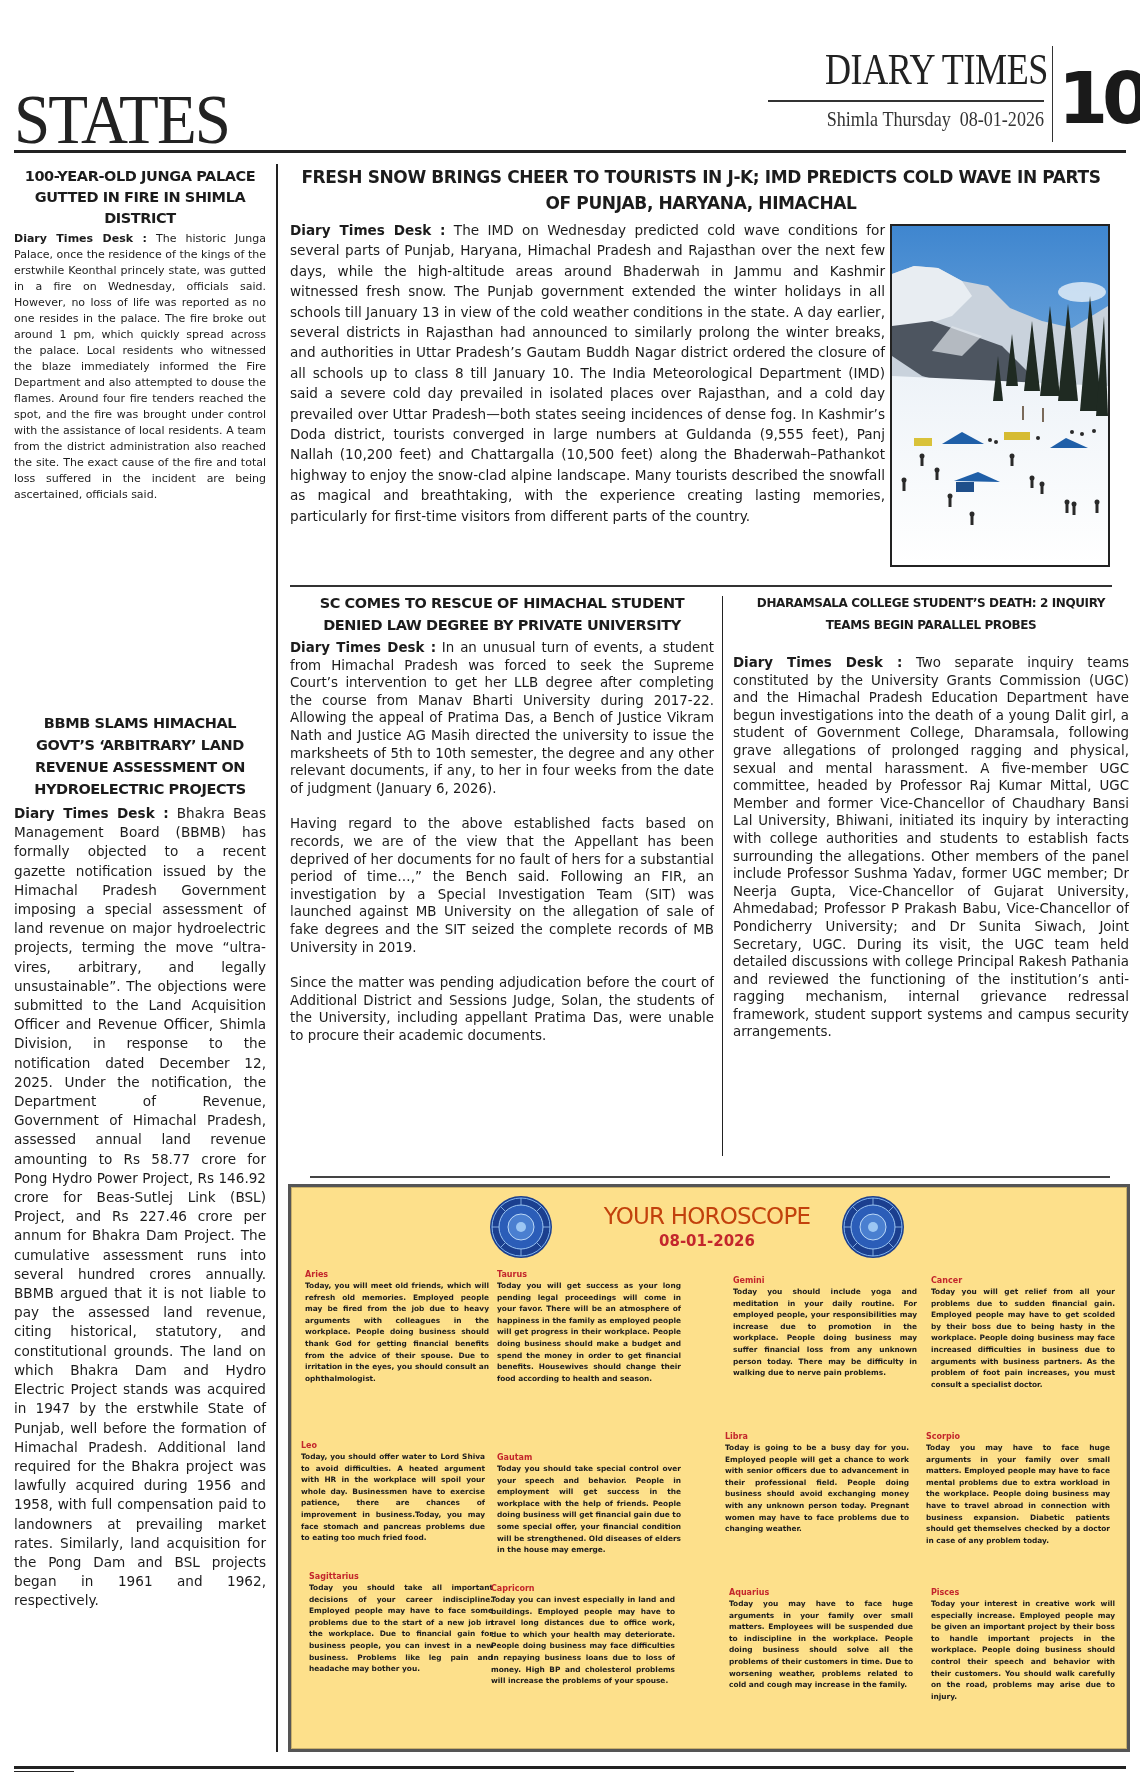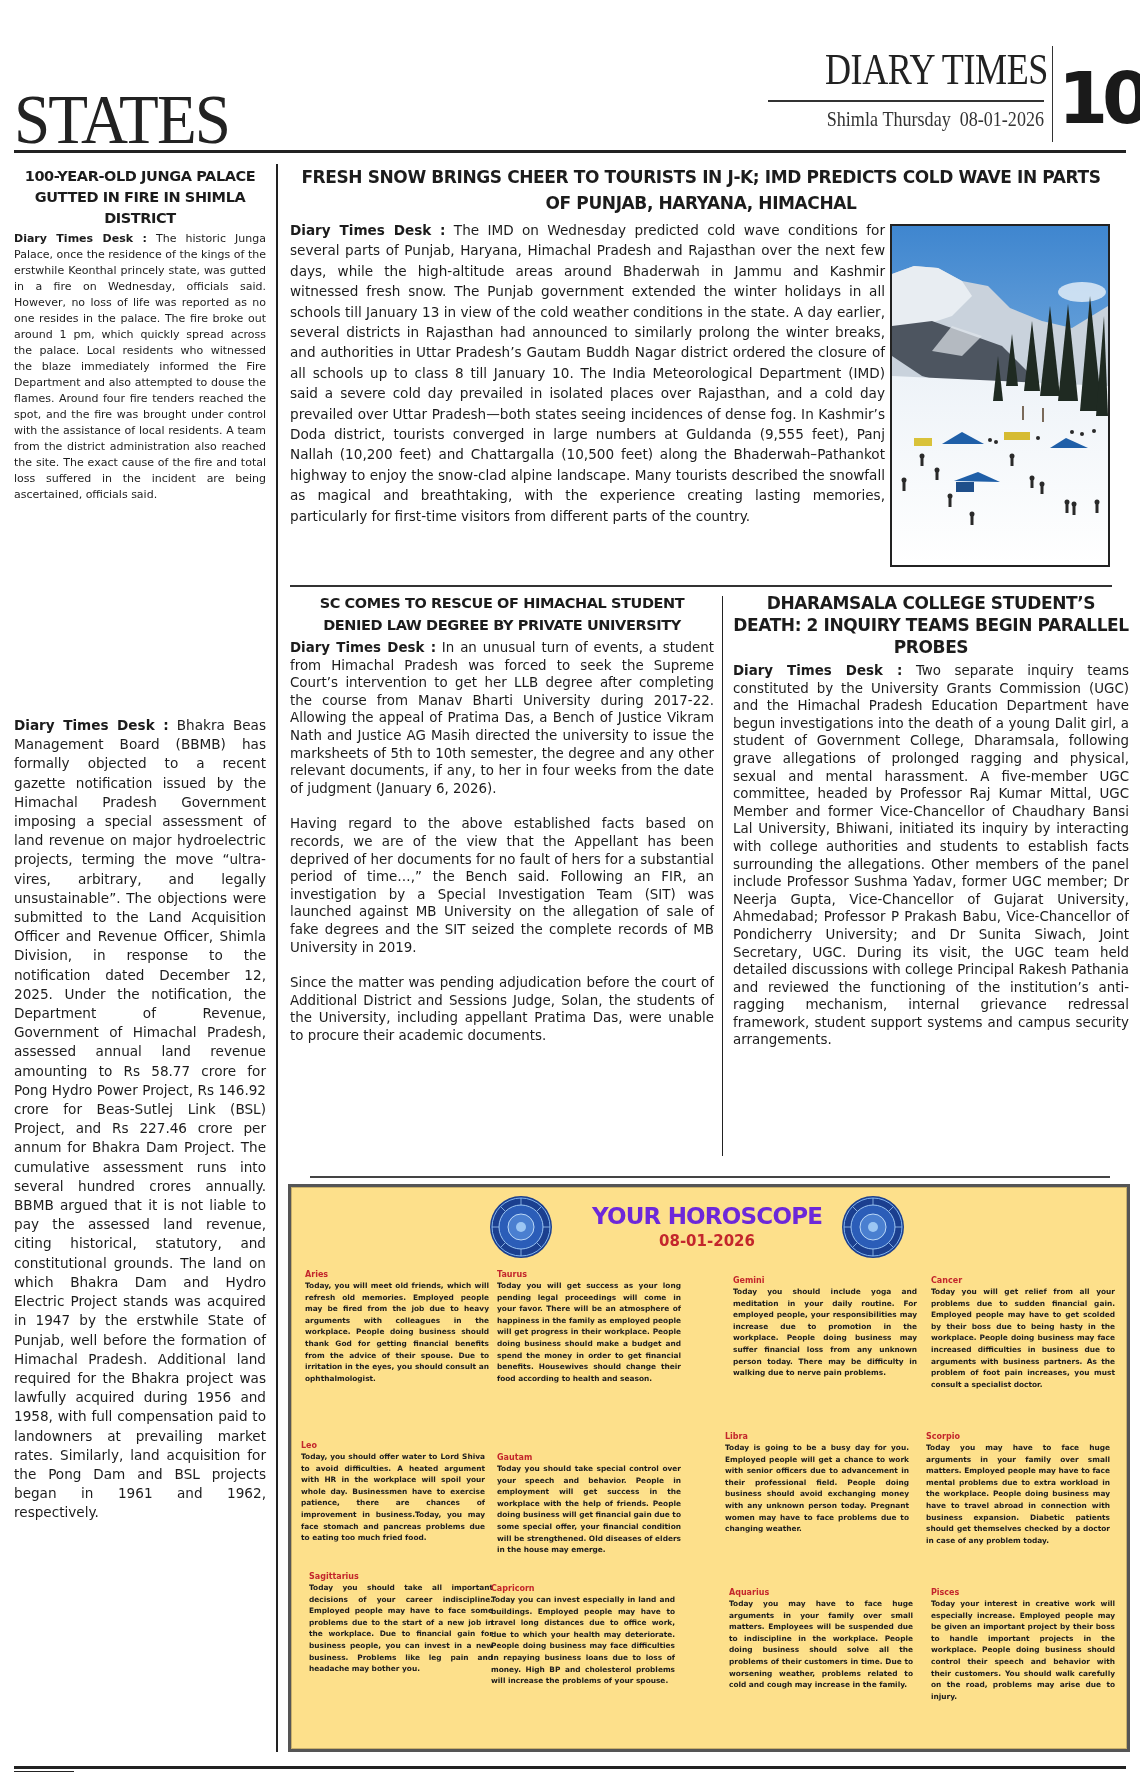--- a/index.html
+++ b/index.html
@@ -39,28 +39,28 @@
   .snow-body .body-text { width: 595px; font-size: 13.6px; line-height: 20.4px; }
   .snow-photo { position: absolute; left: 600px; top: 4px; width: 220px; height: 343px; border: 2px solid #222; overflow: hidden; }
 
   .mid-rule { position: absolute; left: 290px; top: 585px; width: 822px; height: 2px; background: #333; }
 
   #art-sc { left: 290px; top: 592px; width: 424px; }
   #art-sc .headline { font-size: 14.5px; line-height: 22px; }
   #art-sc .body-text { font-size: 13.4px; line-height: 17.6px; margin-top: 3px; }
 
   #art-dsc { left: 733px; top: 592px; width: 396px; }
-  #art-dsc .headline { font-size: 17px; line-height: 22px; }
-  #art-dsc .body-text { font-size: 13.4px; line-height: 17.6px; margin-top: 4px; }
+  #art-dsc .headline { font-size: 12px; line-height: 22px; }
+  #art-dsc .body-text { font-size: 13.4px; line-height: 17.6px; margin-top: 18px; }
 
   .bottom-mid-rule { position: absolute; left: 310px; top: 1176px; width: 800px; height: 2px; background: #444; }
 
   
   .horoscope { position: absolute; left: 288px; top: 1184px; width: 842px; height: 568px; background: #fde08b; border: 3px solid #555; box-shadow: inset 0 0 0 1px #c9b06b; }
-  .horo-title { position: absolute; left: 286px; top: 14px; width: 260px; text-align: center; font-weight: bold; font-size: 23px; line-height: 30px; color: #6d28d9; letter-spacing: -0.8px; }
+  .horo-title { position: absolute; left: 286px; top: 14px; width: 260px; text-align: center; font-weight: normal; font-size: 23px; line-height: 30px; color: #c2410c; letter-spacing: -0.8px; }
   .horo-date { position: absolute; left: 286px; top: 44px; width: 260px; text-align: center; font-weight: bold; font-size: 15px; line-height: 20px; color: #c3262c; }
   .zodiac-wheel { position: absolute; width: 64px; height: 64px; }
   .zw-left { left: 198px; top: 8px; }
   .zw-right { left: 550px; top: 8px; }
 
   .sign { position: absolute; width: 184px; }
   .sign-name { font-weight: bold; font-size: 8px; line-height: 11px; color: #c3262c; }
   .sign-text { font-weight: bold; font-size: 7.4px; line-height: 11.6px; text-align: justify; color: #1c1c1c; }
 
   .final-rule { position: absolute; left: 14px; top: 1766px; width: 1112px; height: 3px; background: #222; }
@@ -81,20 +81,21 @@
 
 <div class="vrule" style="left:276px; top:164px; height:1588px;"></div>
 <div class="vrule" style="left:722px; top:596px; height:560px; width:1px;"></div>
 
 <article class="article" id="art-junga">
   <h2 class="headline">100-YEAR-OLD JUNGA PALACE GUTTED IN FIRE IN SHIMLA DISTRICT</h2>
   <div class="body-text"><span class="byline">Diary Times Desk :</span><span> The historic Junga Palace, once the residence of the kings of the erstwhile Keonthal princely state, was gutted in a fire on Wednesday, officials said. However, no loss of life was reported as no one resides in the palace. The fire broke out around 1 pm, which quickly spread across the palace. Local residents who witnessed the blaze immediately informed the Fire Department and also attempted to douse the flames. Around four fire tenders reached the spot, and the fire was brought under control with the assistance of local residents. A team from the district administration also reached the site. The exact cause of the fire and total loss suffered in the incident are being ascertained, officials said.</span></div>
 </article>
 
 <article class="article" id="art-bbmb">
+  <h2 class="headline">BBMB SLAMS HIMACHAL GOVT’S ‘ARBITRARY’ LAND REVENUE ASSESSMENT ON HYDROELECTRIC PROJECTS</h2>
   <div class="body-text"><span class="byline">Diary Times Desk :</span><span> Bhakra Beas Management Board (BBMB) has formally objected to a recent gazette notification issued by the Himachal Pradesh Government imposing a special assessment of land revenue on major hydroelectric projects, terming the move “ultra-vires, arbitrary, and legally unsustainable”. The objections were submitted to the Land Acquisition Officer and Revenue Officer, Shimla Division, in response to the notification dated December 12, 2025. Under the notification, the Department of Revenue, Government of Himachal Pradesh, assessed annual land revenue amounting to Rs 58.77 crore for Pong Hydro Power Project, Rs 146.92 crore for Beas-Sutlej Link (BSL) Project, and Rs 227.46 crore per annum for Bhakra Dam Project. The cumulative assessment runs into several hundred crores annually. BBMB argued that it is not liable to pay the assessed land revenue, citing historical, statutory, and constitutional grounds. The land on which Bhakra Dam and Hydro Electric Project stands was acquired in 1947 by the erstwhile State of Punjab, well before the formation of Himachal Pradesh. Additional land required for the Bhakra project was lawfully acquired during 1956 and 1958, with full compensation paid to landowners at prevailing market rates. Similarly, land acquisition for the Pong Dam and BSL projects began in 1961 and 1962, respectively.</span></div>
 </article>
 
 <article class="article" id="art-snow">
   <h2 class="headline">FRESH SNOW BRINGS CHEER TO TOURISTS IN J-K; IMD PREDICTS COLD WAVE IN PARTS OF PUNJAB, HARYANA, HIMACHAL</h2>
   <div class="snow-body">
     <div class="body-text"><span class="byline">Diary Times Desk :</span><span> The IMD on Wednesday predicted cold wave conditions for several parts of Punjab, Haryana, Himachal Pradesh and Rajasthan over the next few days, while the high-altitude areas around Bhaderwah in Jammu and Kashmir witnessed fresh snow. The Punjab government extended the winter holidays in all schools till January 13 in view of the cold weather conditions in the state. A day earlier, several districts in Rajasthan had announced to similarly prolong the winter breaks, and authorities in Uttar Pradesh’s Gautam Buddh Nagar district ordered the closure of all schools up to class 8 till January 10. The India Meteorological Department (IMD) said a severe cold day prevailed in isolated places over Rajasthan, and a cold day prevailed over Uttar Pradesh—both states seeing incidences of dense fog. In Kashmir’s Doda district, tourists converged in large numbers at Guldanda (9,555 feet), Panj Nallah (10,200 feet) and Chattargalla (10,500 feet) along the Bhaderwah–Pathankot highway to enjoy the snow-clad alpine landscape. Many tourists described the snowfall as magical and breathtaking, with the experience creating lasting memories, particularly for first-time visitors from different parts of the country.</span></div>
     <div class="snow-photo" aria-label="snowy-mountain-meadow-with-tourists-photo">
       <svg width="216" height="339" viewBox="0 0 216 339">
         <defs>

